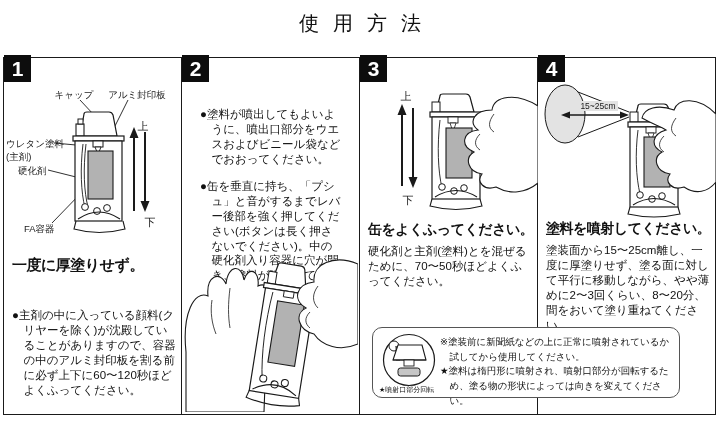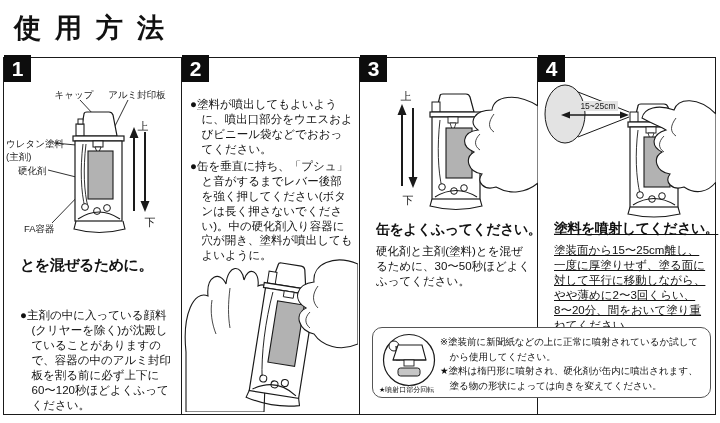--- a/index.html
+++ b/index.html
@@ -3,48 +3,48 @@
 <meta charset="utf-8">
 <style>
   html,body{margin:0;padding:0;}
   body{
     width:720px;height:423px;position:relative;overflow:hidden;
     background:#ffffff;color:#111;
     font-family:"Liberation Sans","DejaVu Sans",sans-serif;
     -webkit-font-smoothing:antialiased;
   }
   .page-title{
-    position:absolute;top:10px;left:0;right:0;text-align:left;
-    font-size:27px;font-weight:bold;letter-spacing:14px;text-indent:14px;
+    position:absolute;top:10px;left:0;right:0;text-align:center;
+    font-size:20px;font-weight:normal;letter-spacing:14px;text-indent:14px;
     white-space:nowrap;
   }
   .grid{
     position:absolute;left:3px;top:57px;width:713px;height:358px;
     border:1.6px solid #1a1a1a;box-sizing:border-box;display:flex;background:#fff;
   }
   .panel{position:relative;flex:1 1 0;border-right:1.6px solid #1a1a1a;box-sizing:border-box;}
   .panel:last-child{border-right:none;}
   .badge{
     position:absolute;top:-3px;left:0;width:27px;height:27px;background:#0d0d0d;
     color:#fff;font-size:21px;font-weight:bold;display:flex;align-items:center;
     justify-content:center;z-index:6;line-height:1;
   }
-  .step-text{position:absolute;left:16px;right:5px;}
+  .step-text{position:absolute;left:8px;right:5px;}
   .step-heading{
     font-size:14px;font-weight:bold;margin:0 0 5px 0;white-space:nowrap;
     letter-spacing:-0.5px;
   }
   .step-body{font-size:11.5px;line-height:1.3;margin:0;}
-  .bullet{font-size:11.5px;line-height:1.3;margin:2px;text-indent:-1em;padding-left:1em;}
+  .bullet{font-size:11.5px;line-height:1.3;margin:12px;text-indent:-1em;padding-left:1em;}
   .hang{text-indent:-1em;padding-left:1em;margin-top:33px;}
   .illu{position:absolute;left:0;}
   svg{display:block;}
   svg text{fill:#1a1a1a;}
   .note-box{
-    position:absolute;left:372px;top:327px;width:339px;height:71px;
+    position:absolute;left:372px;top:327px;width:308px;height:71px;
     border:1.4px solid #555;border-radius:10px;background:#fff;z-index:5;
     box-sizing:border-box;
   }
   .note-diagram{position:absolute;left:7px;top:3px;}
   .note-caption{position:absolute;left:6px;bottom:2px;font-size:7px;letter-spacing:0;}
   .note-text{position:absolute;left:67px;top:7px;right:8px;}
   .note-item{font-size:9.5px;line-height:1.55;margin:0;text-indent:-1em;padding-left:1em;}
 </style>
 </head>
 <body>
@@ -100,21 +100,21 @@
       <text x="133" y="14" font-size="9.5" text-anchor="middle">アルミ封印板</text>
       <text x="2" y="63" font-size="9.5">ウレタン塗料</text>
       <text x="2" y="76" font-size="9.5">(主剤)</text>
       <text x="14" y="90" font-size="9.5">硬化剤</text>
       <text x="20" y="148" font-size="9.5">FA容器</text>
       <text x="139" y="46" font-size="11" text-anchor="middle">上</text>
       <text x="146" y="142" font-size="11" text-anchor="middle">下</text>
     </svg>
 
     <div class="step-text" style="top:198px;">
-      <h2 class="step-heading" style="font-size:15px;">とを混ぜるために。</h2>
+      <h2 class="step-heading" style="font-size:15px;">一度に厚塗りせず。</h2>
       <p class="step-body hang">●主剤の中に入っている顔料(クリヤーを除く)が沈殿していることがありますので、容器の中のアルミ封印板を割る前に必ず上下に60〜120秒ほどよくふってください。</p>
     </div>
   </div>
 
   <div class="panel">
     <div class="badge">2</div>
 
     <div class="step-text" style="top:37px;left:6px;right:4px;">
       <p class="bullet">●塗料が噴出してもよいように、噴出口部分をウエスおよびビニール袋などでおおってください。</p>
       <p class="bullet">●缶を垂直に持ち、「プシュ」と音がするまでレバー後部を強く押してください(ボタンは長く押さないでください)。中の硬化剤入り容器に穴が開き、塗料が噴出してもよいように。</p>
@@ -177,21 +177,21 @@
       <path d="M75,109 Q96,96 117,109" fill="none" stroke="#1a1a1a" stroke-width="1.1"></path>
       <path d="M72,111 L70,118 Q96,125 122,118 L120,111" fill="none" stroke="#1a1a1a" stroke-width="1.1"></path>
 
       <path d="M178,18 C156,4 134,8 132,22 C114,22 108,34 118,42 C102,44 100,58 114,64 C104,70 108,84 122,86 C116,94 124,103 136,99 C150,107 166,105 178,95 Z" fill="#fff" stroke="#1a1a1a" stroke-width="1.1"></path>
       <path d="M134,26 C128,34 128,40 134,44" fill="none" stroke="#1a1a1a" stroke-width="0.8"></path>
       <path d="M120,46 C114,52 114,58 120,62" fill="none" stroke="#1a1a1a" stroke-width="0.8"></path>
     </svg>
 
     <div class="step-text" style="top:163px;">
       <h2 class="step-heading">缶をよくふってください。</h2>
-      <p class="step-body">硬化剤と主剤(塗料)とを混ぜるために、30〜50秒ほどよくふってください。</p>
+      <p class="step-body">硬化剤と主剤(塗料)とを混ぜるために、70〜50秒ほどよくふってください。</p>
     </div>
   </div>
 
   <div class="panel">
     <div class="badge">4</div>
 
     <svg class="illu" style="top:26px;" width="178" height="136" viewBox="0 0 178 136">
 
       <ellipse cx="27" cy="30" rx="20" ry="29" fill="#e3e3e3" stroke="#1a1a1a" stroke-width="1"></ellipse>
       <path d="M40,8 L91,28" stroke="#1a1a1a" stroke-width="1" fill="none"></path>
@@ -216,36 +216,36 @@
       <circle cx="114" cy="115" r="3.3" fill="#fff" stroke="#1a1a1a" stroke-width="1"></circle>
       <circle cx="124" cy="112" r="3.3" fill="#fff" stroke="#1a1a1a" stroke-width="1"></circle>
       <path d="M95,121 Q116,108 137,121" fill="none" stroke="#1a1a1a" stroke-width="1.1"></path>
       <path d="M92,123 L90,130 Q116,136 142,130 L140,123" fill="none" stroke="#1a1a1a" stroke-width="1.1"></path>
 
       <path d="M178,30 C160,12 140,14 136,26 C120,20 106,24 104,34 C114,40 122,42 128,46 C114,50 112,62 124,68 C114,74 118,88 132,90 C126,98 134,107 146,103 C158,111 170,108 178,98 Z" fill="#fff" stroke="#1a1a1a" stroke-width="1.1"></path>
       <path d="M138,34 C132,42 132,48 138,52" fill="none" stroke="#1a1a1a" stroke-width="0.8"></path>
       <path d="M126,52 C120,58 120,64 126,68" fill="none" stroke="#1a1a1a" stroke-width="0.8"></path>
     </svg>
 
-    <div class="step-text" style="top:162px;text-decoration:underline;">
+    <div class="step-text" style="top:162px;">
       <h2 class="step-heading">塗料を噴射してください。</h2>
       <p class="step-body">塗装面から15〜25cm離し、一度に厚塗りせず、塗る面に対して平行に移動しながら、やや薄めに2〜3回くらい、8〜20分、間をおいて塗り重ねてください。</p>
     </div>
   </div>
 </div>
 
 <div class="note-box">
   <svg class="note-diagram" width="58" height="58" viewBox="0 0 58 58">
     <circle cx="29" cy="29" r="25.5" fill="#fff" stroke="#1a1a1a" stroke-width="1.2"></circle>
     <circle cx="14" cy="15" r="5" fill="#fff" stroke="#1a1a1a" stroke-width="1"></circle>
     <path d="M17,16 L20,18" stroke="#1a1a1a" stroke-width="0.8"></path>
     <path d="M16,15 L20,29 L16,29 Z" fill="#fff" stroke="#1a1a1a" stroke-width="0.8"></path>
     <polygon points="18,14 42,14 46,29 13,29" fill="#fff" stroke="#1a1a1a" stroke-width="1.1"></polygon>
     <line x1="13" y1="29" x2="46" y2="29" stroke="#1a1a1a" stroke-width="1.1"></line>
     <rect x="24" y="29" width="10" height="6" fill="#fff" stroke="#1a1a1a" stroke-width="0.9"></rect>
     <rect x="18" y="37" width="22" height="8" rx="2.5" fill="#c6c6c6" stroke="#1a1a1a" stroke-width="1"></rect>
   </svg>
   <div class="note-caption">★噴射口部分回転</div>
   <div class="note-text">
     <p class="note-item">※塗装前に新聞紙などの上に正常に噴射されているか試してから使用してください。</p>
-    <p class="note-item">★塗料は楕円形に噴射され、硬化剤が缶内に噴出されます、塗る物の形状によっては向きを変えてください。</p>
+    <p class="note-item">★塗料は楕円形に噴射され、噴射口部分が回転するため、塗る物の形状によっては向きを変えてください。</p>
   </div>
 </div>
 
 </body></html>

